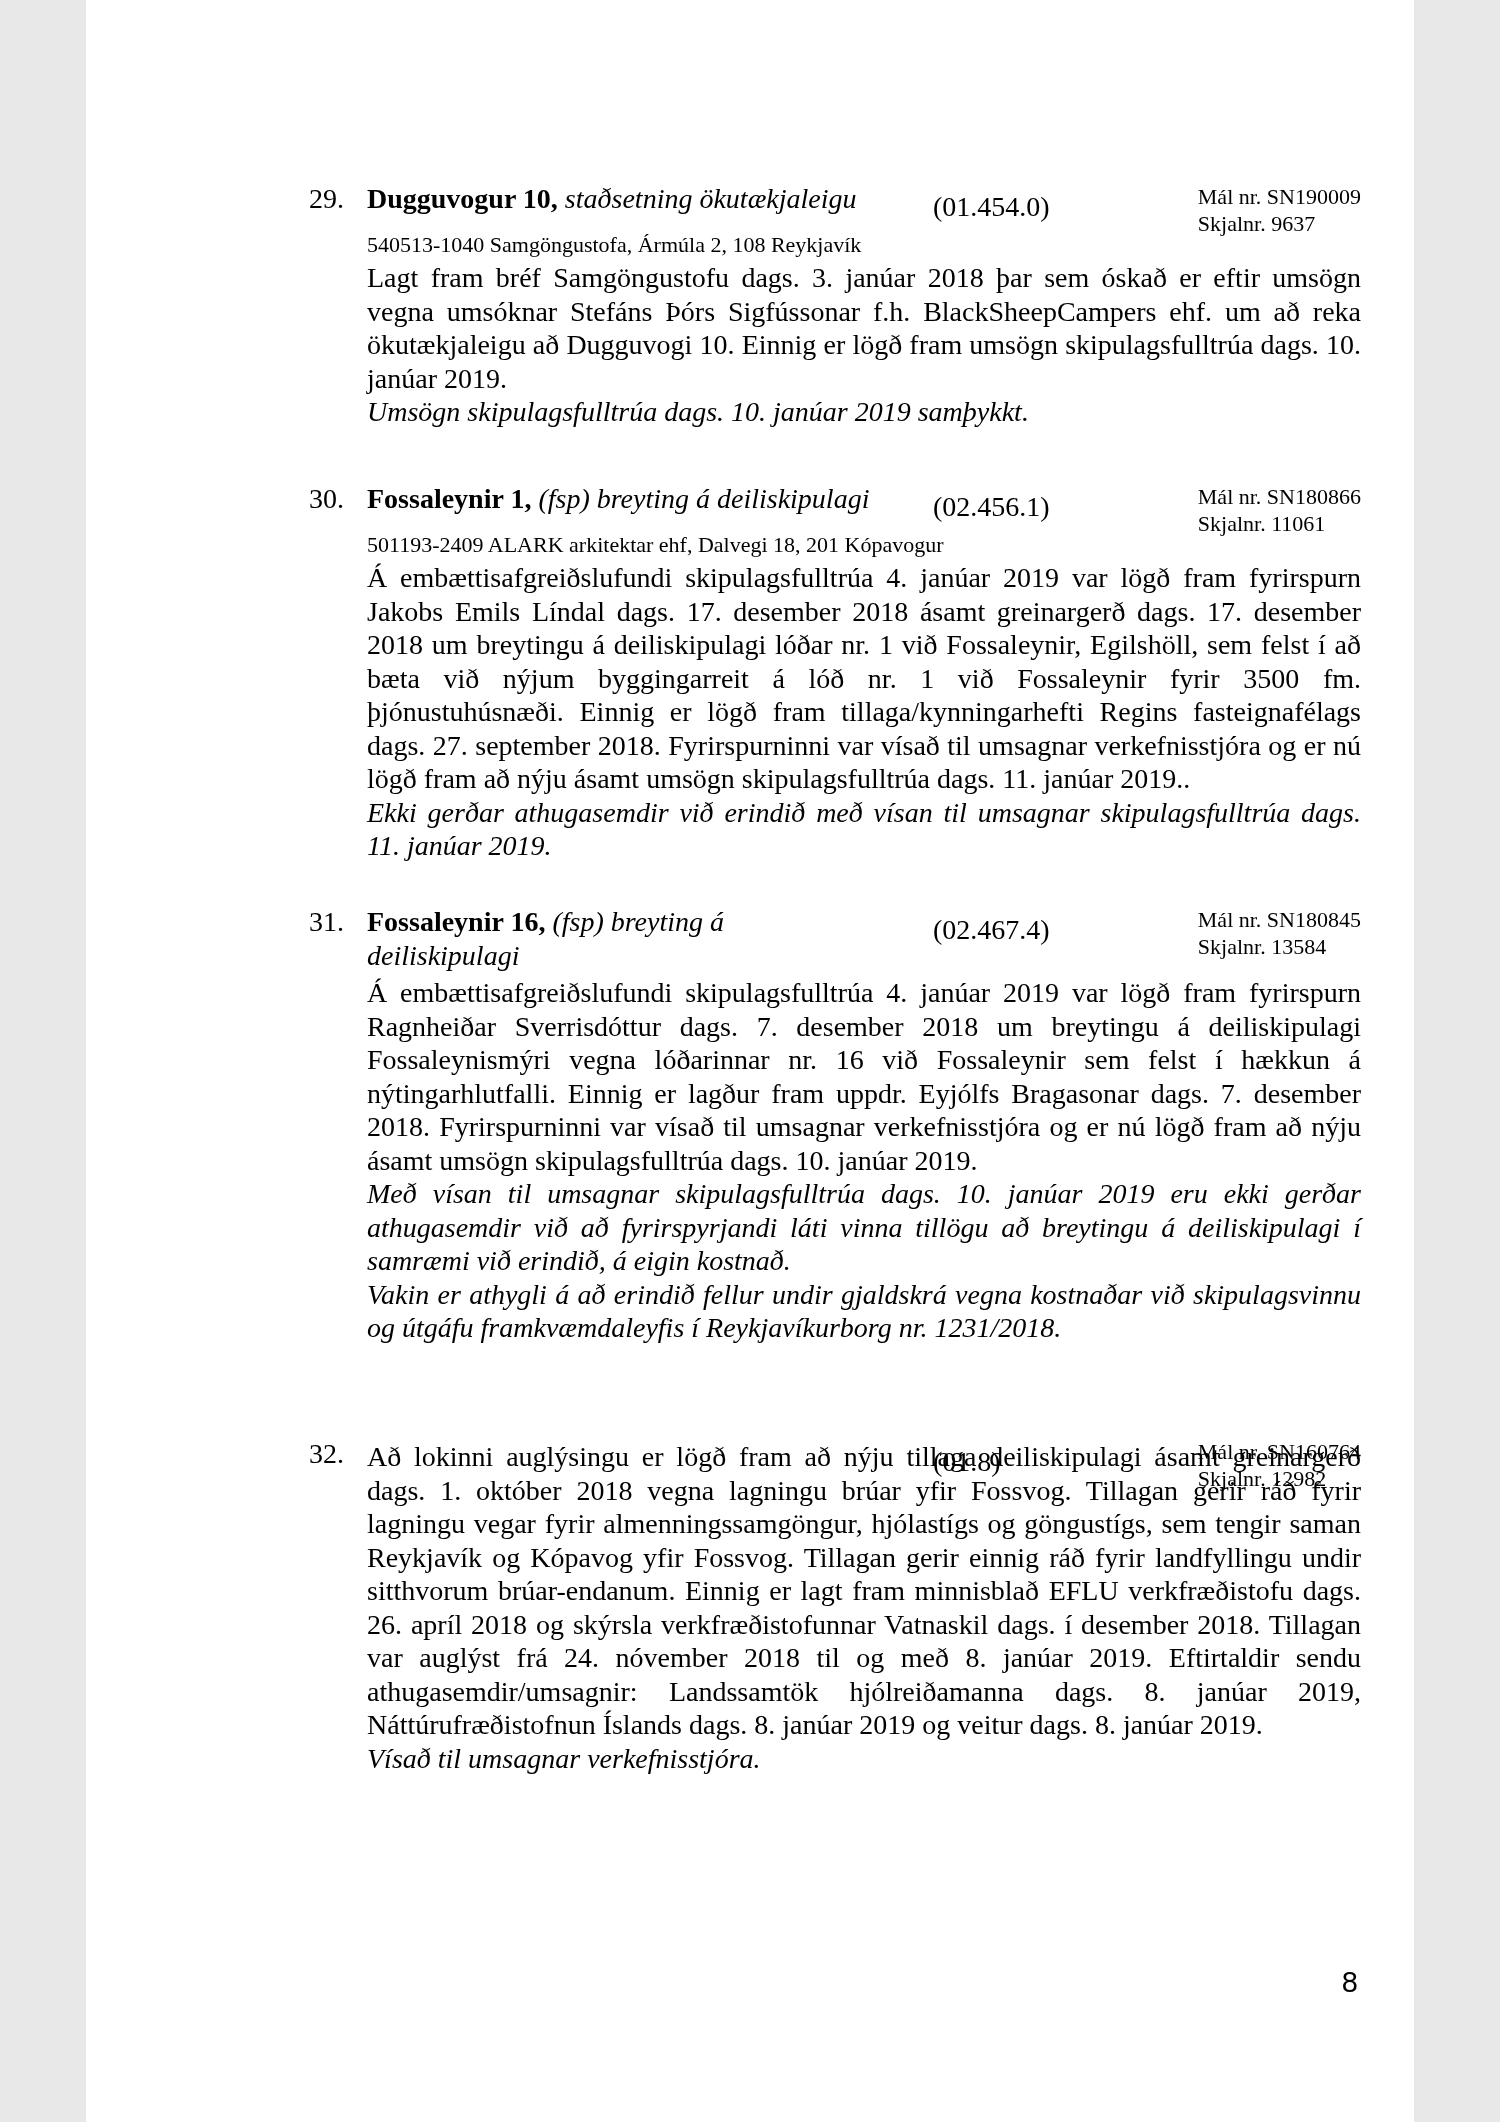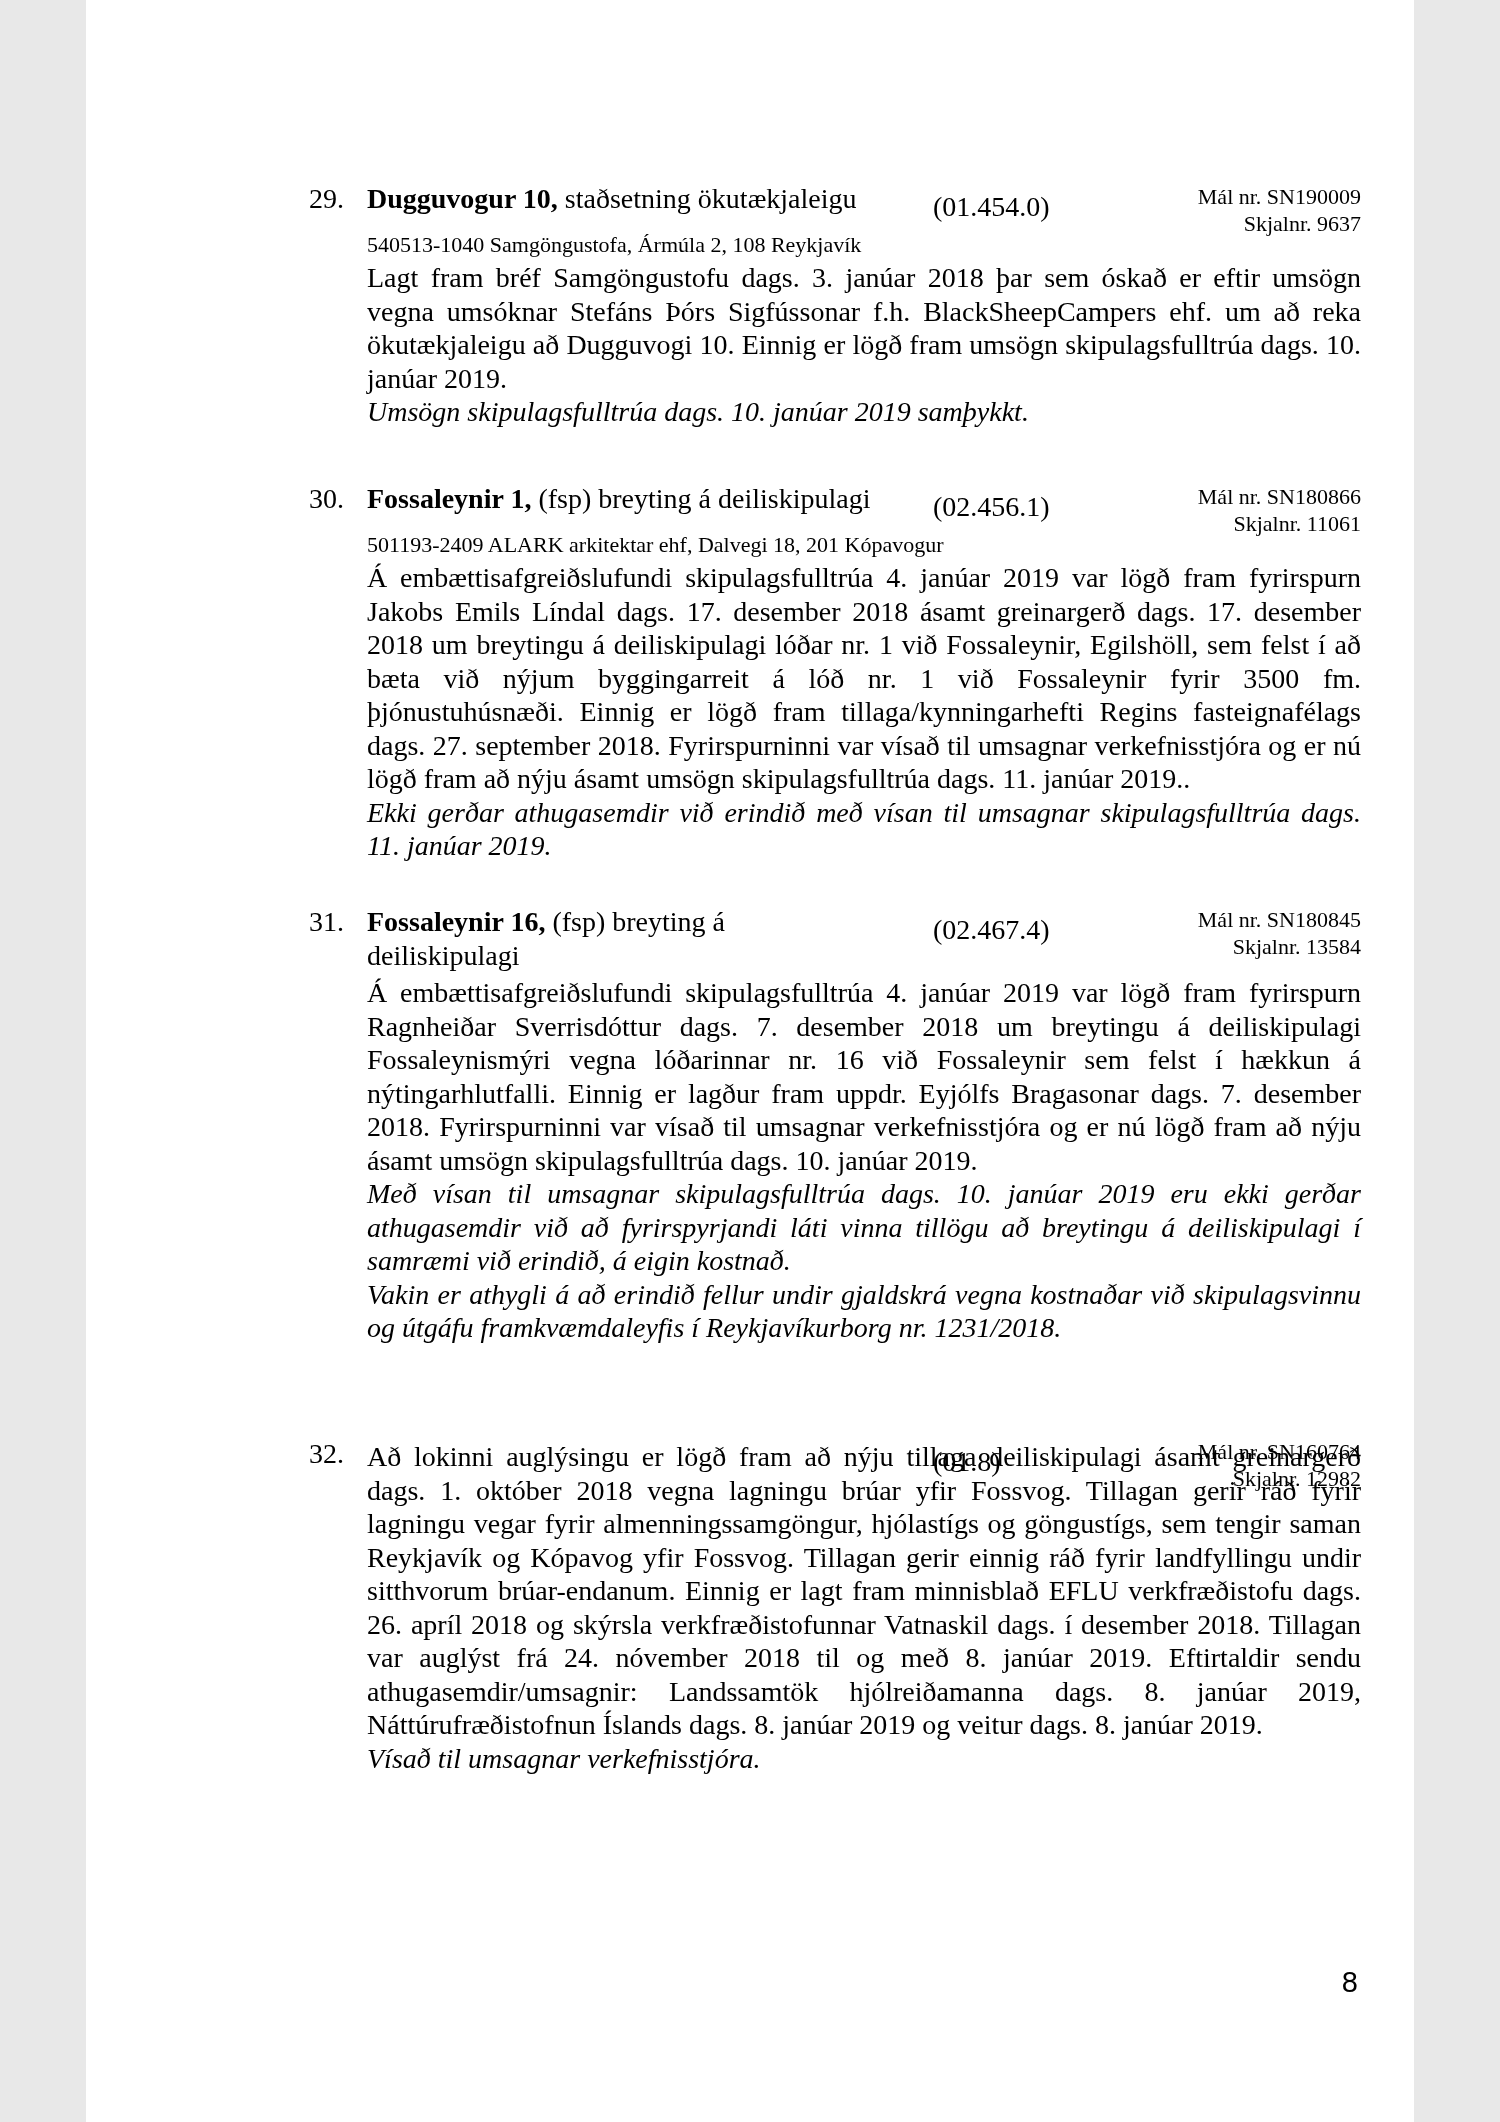--- a/index.html
+++ b/index.html
@@ -30,33 +30,32 @@
     left: 624px;
     top: 0;
     font-size: 28px;
     line-height: 34px;
     margin-top: 8px;
   }
   .refs {
     position: absolute;
     right: 0;
     top: 1px;
-    text-align: right;
     font-size: 22px;
     line-height: 27px;
   }
   .inner { margin-left: 58px; }
   .title-block {
     font-size: 28px;
     line-height: 34px;
     max-width: 565px;
   }
   .title-line { white-space: nowrap; }
   .t-bold { font-weight: bold; }
-  .t-italic { }
+  .t-italic { font-style: italic; }
   .addr-group { margin-top: 15px; }
   .addr {
     font-size: 22px;
     line-height: 27px;
   }
   .body-text {
     margin: 3px 0 0 0;
     font-size: 28px;
     line-height: 33.5px;
     text-align: justify;

